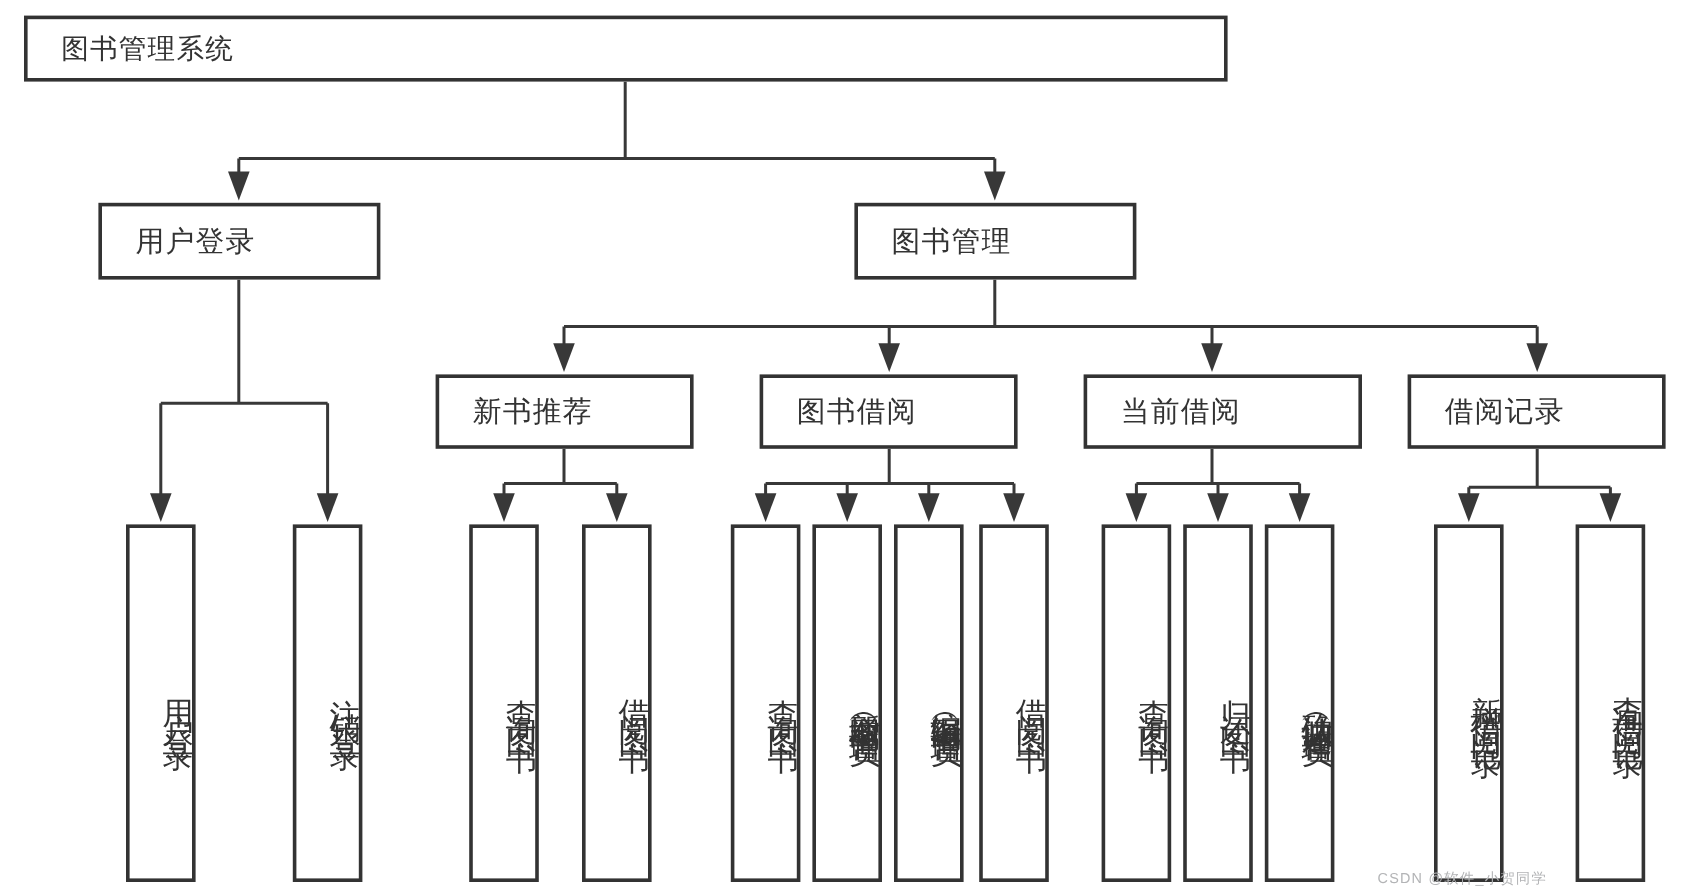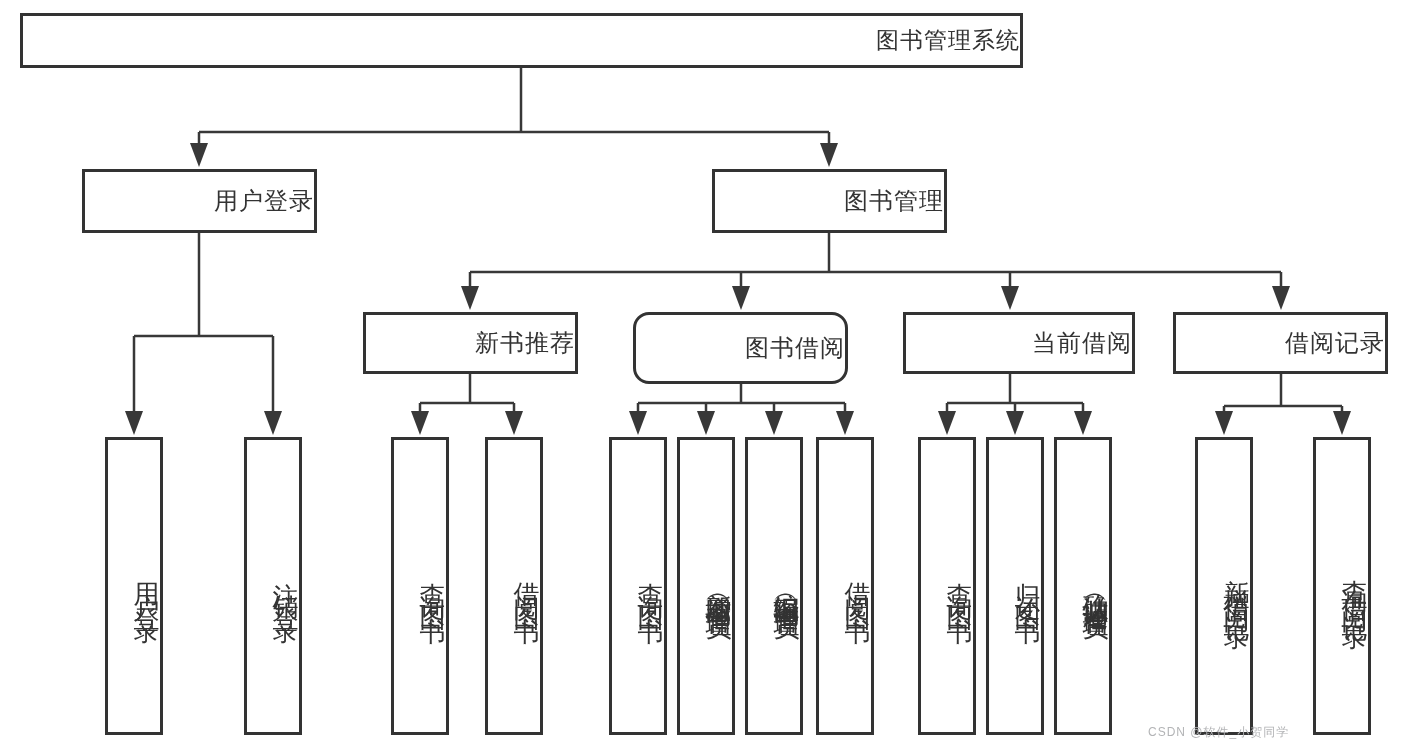--- a/index.html
+++ b/index.html
@@ -21,21 +21,21 @@
     z-index: 1;
   }
 
   .node {
     position: absolute;
     background: #ffffff;
     border: 3px solid #333333;
     color: #333333;
     display: flex;
     align-items: center;
-    justify-content: flex-end;
+    justify-content: flex-start;
     z-index: 2;
     padding-left: 28px;
   }
 
   .node.h span {
     font-size: 24px;
     letter-spacing: 1px;
     white-space: nowrap;
   }
 
@@ -113,21 +113,21 @@
   <div class="node h" style="left:82px; top:169px; width:235px; height:64px;">
     <span>用户登录</span>
   </div>
   <div class="node h" style="left:363px; top:312px; width:215px; height:62px;">
     <span>新书推荐</span>
   </div>
 
   <div class="node h" style="left:712px; top:169px; width:235px; height:64px;">
     <span>图书管理</span>
   </div>
-  <div class="node h" style="left:633px; top:312px; width:215px; height:72px;border-radius:16px;">
+  <div class="node h" style="left:633px; top:312px; width:215px; height:62px;">
     <span>图书借阅</span>
   </div>
   <div class="node h" style="left:903px; top:312px; width:232px; height:62px;">
     <span>当前借阅</span>
   </div>
   <div class="node h" style="left:1173px; top:312px; width:215px; height:62px;">
     <span>借阅记录</span>
   </div>
 
   <div class="node leaf sp-lg" style="left:105px; top:437px; width:58px; height:298px;">

